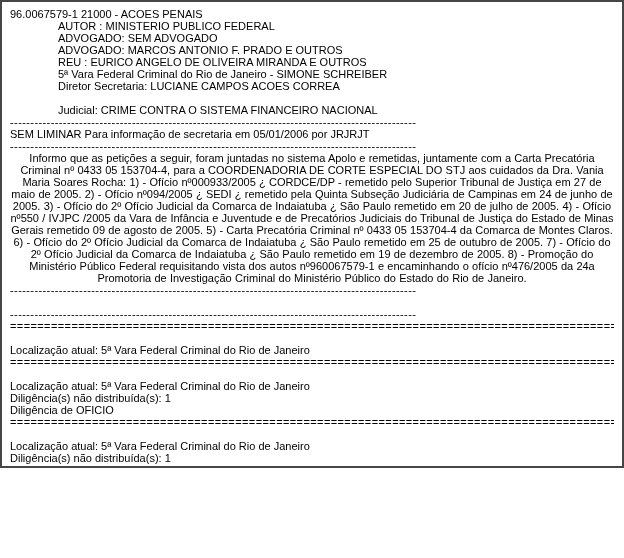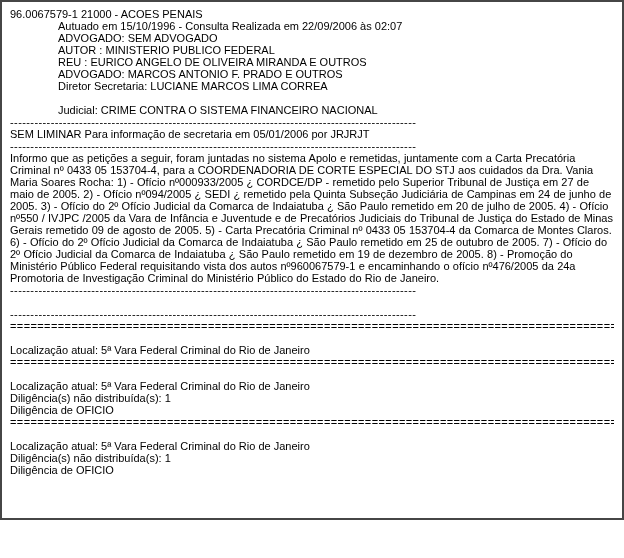--- a/index.html
+++ b/index.html
@@ -3,21 +3,21 @@
 <meta charset="utf-8">
 <style>
   html, body {
     margin: 0;
     padding: 0;
     background: #ffffff;
   }
   .page {
     position: relative;
     width: 624px;
-    height: 520px;
+    height: 468px;
     box-sizing: border-box;
     border: 2px solid #464646;
     background: #ffffff;
     padding: 6px 8px 16px 8px;
     overflow: hidden;
     font-family: "Liberation Sans", "DejaVu Sans", sans-serif;
     font-size: 11px;
     line-height: 12px;
     color: #000000;
   }
@@ -32,37 +32,37 @@
   .blank {
     height: 12px;
   }
   .sep {
     height: 12px;
     white-space: nowrap;
     overflow: hidden;
     letter-spacing: 0.4px;
   }
   .para {
-    text-align: left;
+    text-align: center;
     white-space: normal;
     word-spacing: 0.2px;
   }
 </style>
 </head>
 <body>
 
 <div class="page">
 
   <div class="line">96.0067579-1 21000 - ACOES PENAIS</div>
-  <div class="line indent">Autuado em 15/10/1996 - Consulta Realizada em 22/09/2006 às 02:07</div>
+  <div class="line indent">AUTOR : MINISTERIO PUBLICO FEDERAL</div>
   <div class="line indent">ADVOGADO: SEM ADVOGADO</div>
-  <div class="line indent">AUTOR : MINISTERIO PUBLICO FEDERAL</div>
+  <div class="line indent">ADVOGADO: MARCOS ANTONIO F. PRADO E OUTROS</div>
   <div class="line indent">REU : EURICO ANGELO DE OLIVEIRA MIRANDA E OUTROS</div>
-  <div class="line indent">ADVOGADO: MARCOS ANTONIO F. PRADO E OUTROS</div>
-  <div class="line indent">Diretor Secretaria: LUCIANE MARCOS LIMA CORREA</div>
+  <div class="line indent">5ª Vara Federal Criminal do Rio de Janeiro - SIMONE SCHREIBER</div>
+  <div class="line indent">Diretor Secretaria: LUCIANE CAMPOS ACOES CORREA</div>
   <div class="line blank"></div>
   <div class="line indent">Judicial: CRIME CONTRA O SISTEMA FINANCEIRO NACIONAL</div>
 
   <div class="line sep">----------------------------------------------------------------------------------------------------</div>
   <div class="line">SEM LIMINAR Para informação de secretaria em 05/01/2006 por JRJRJT</div>
   <div class="line sep">----------------------------------------------------------------------------------------------------</div>
   <div class="para">Informo que as petições a seguir, foram juntadas no sistema Apolo e remetidas, juntamente com a Carta Precatória Criminal nº 0433 05 153704-4, para a COORDENADORIA DE CORTE ESPECIAL DO STJ aos cuidados da Dra. Vania Maria Soares Rocha: 1) - Ofício nº000933/2005 ¿ CORDCE/DP - remetido pelo Superior Tribunal de Justiça em 27 de maio de 2005. 2) - Ofício nº094/2005 ¿ SEDI ¿ remetido pela Quinta Subseção Judiciária de Campinas em 24 de junho de 2005. 3) - Ofício do 2º Ofício Judicial da Comarca de Indaiatuba ¿ São Paulo remetido em 20 de julho de 2005. 4) - Ofício nº550 / IVJPC /2005 da Vara de Infância e Juventude e de Precatórios Judiciais do Tribunal de Justiça do Estado de Minas Gerais remetido 09 de agosto de 2005. 5) - Carta Precatória Criminal nº 0433 05 153704-4 da Comarca de Montes Claros. 6) - Ofício do 2º Ofício Judicial da Comarca de Indaiatuba ¿ São Paulo remetido em 25 de outubro de 2005. 7) - Ofício do 2º Ofício Judicial da Comarca de Indaiatuba ¿ São Paulo remetido em 19 de dezembro de 2005. 8) - Promoção do Ministério Público Federal requisitando vista dos autos nº960067579-1 e encaminhando o ofício nº476/2005 da 24a Promotoria de Investigação Criminal do Ministério Público do Estado do Rio de Janeiro.</div>
   <div class="line sep">----------------------------------------------------------------------------------------------------</div>
   <div class="line blank"></div>
   <div class="line sep">----------------------------------------------------------------------------------------------------</div>

